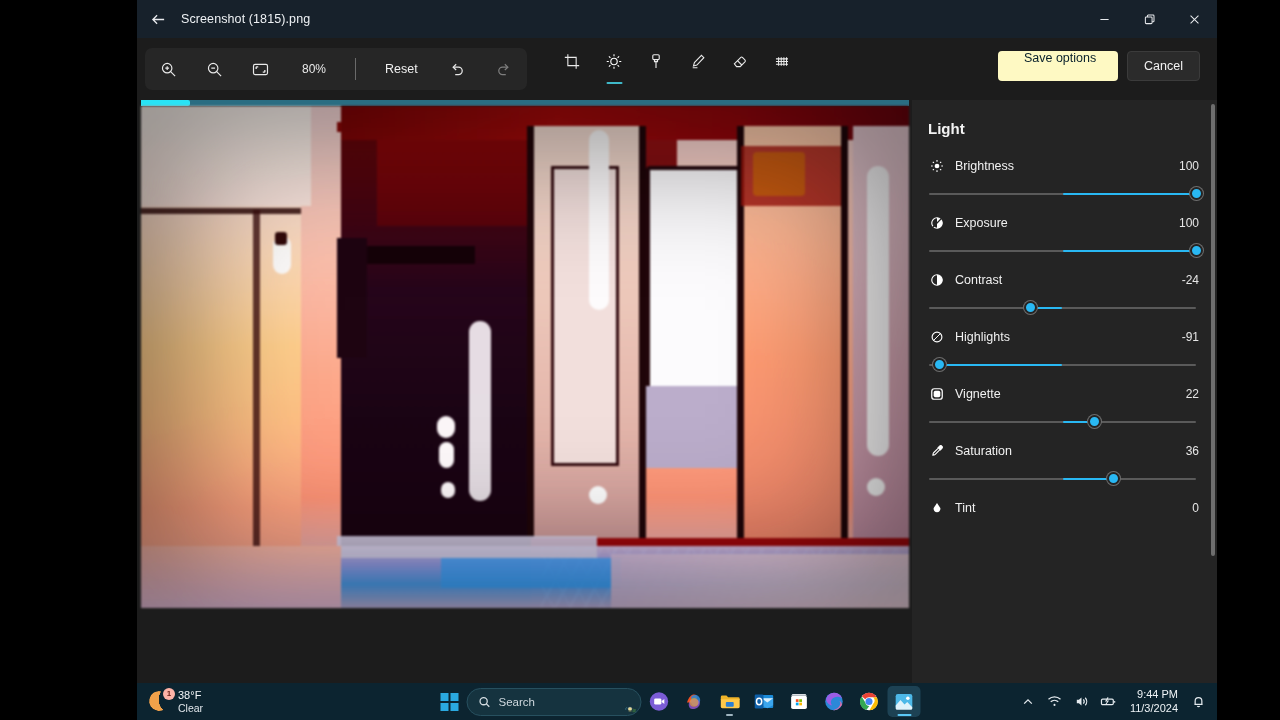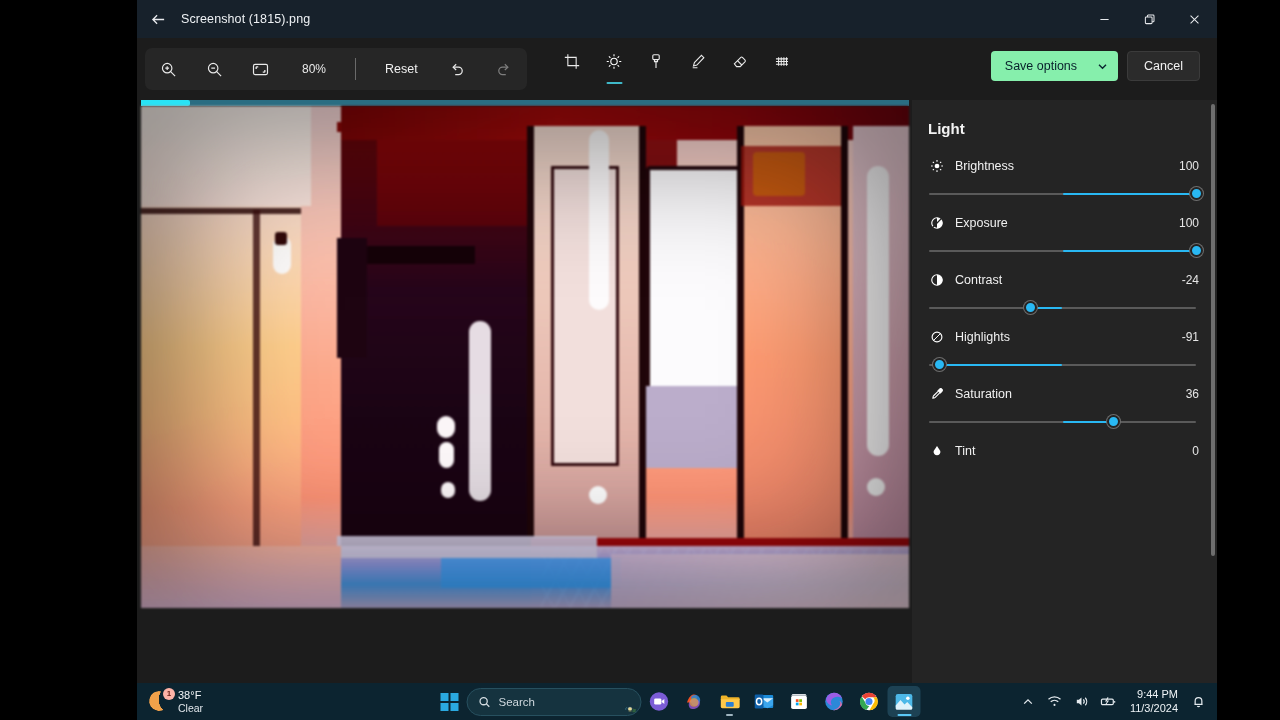--- a/index.html
+++ b/index.html
@@ -77,23 +77,23 @@
     position:absolute; bottom:4px; left:50%; transform:translateX(-50%);
     width:16px; height:2.5px; border-radius:2px; background:transparent;
   }
   .tool.active .under{ background:#3fb9c9; }
   .tool.active svg{ stroke:#ffffff; }
 
   #rightactions{
     position:absolute; right:17px; top:13px; display:flex; align-items:center; gap:9px;
   }
   #save-options{
-    height:30px; background:#86efac; color:#08202b; border:0; border-radius:4px;
+    height:30px; background:#fef9c3; color:#08202b; border:0; border-radius:4px;
     font-size:12.5px; font-family:inherit; padding:0 10px 0 14px; cursor:pointer;
-    display:flex; align-items:center; gap:20px; min-width:120px;
+    display:flex; align-items:center; gap:20px; min-width:120px;flex-direction:column;
   }
   #save-options .chev{ width:11px; height:11px; stroke:#0a2530; fill:none; stroke-width:1.5; }
   #cancel-btn{
     height:30px; background:#2b2b2b; color:#f2f2f2; border:1px solid #3b3b3b; border-radius:4px;
     font-size:12.5px; font-family:inherit; padding:0 16px; cursor:pointer;
   }
 
   
   #body{ position:relative; height:623px; background:#1c1c1c; }
 
@@ -481,20 +481,37 @@
               <span class="ctrl-val">-91</span>
             </div>
             <div class="slider">
               <div class="strack"></div>
               <div class="sfill" style="left:4%;width:46%"></div>
               <div class="sthumb" style="left:4%"></div>
             </div>
           </div>
 
 
+          <div class="ctrl">
+            <div class="ctrl-head">
+              <span class="ctrl-ico">
+                <svg viewBox="0 0 16 16">
+                    <rect x="2" y="2" width="12" height="12" rx="3" fill="none" stroke="#fff" stroke-width="1.4"></rect>
+                    <rect x="4.2" y="4.2" width="7.6" height="7.6" rx="2" fill="#fff"></rect>
+                  </svg>
+              </span>
+              <span class="ctrl-name">Vignette</span>
+              <span class="ctrl-val">22</span>
+            </div>
+            <div class="slider">
+              <div class="strack"></div>
+              <div class="sfill" style="left:50%;width:12%"></div>
+              <div class="sthumb" style="left:62%"></div>
+            </div>
+          </div>
 
 
           <div class="ctrl">
             <div class="ctrl-head">
               <span class="ctrl-ico">
                 <svg viewBox="0 0 16 16" fill="none" stroke="#fff" stroke-width="1.25">
                     <path d="M13.6 2.4a1.8 1.8 0 0 0-2.6 0L9.2 4.2l2.6 2.6 1.8-1.8a1.8 1.8 0 0 0 0-2.6z" fill="#fff"></path>
                     <path d="M9.2 4.9 4.1 10a2 2 0 0 0-.5 1l-.3 1.7 1.7-.3a2 2 0 0 0 1-.5l5.1-5.1"></path>
                   </svg>
               </span>

